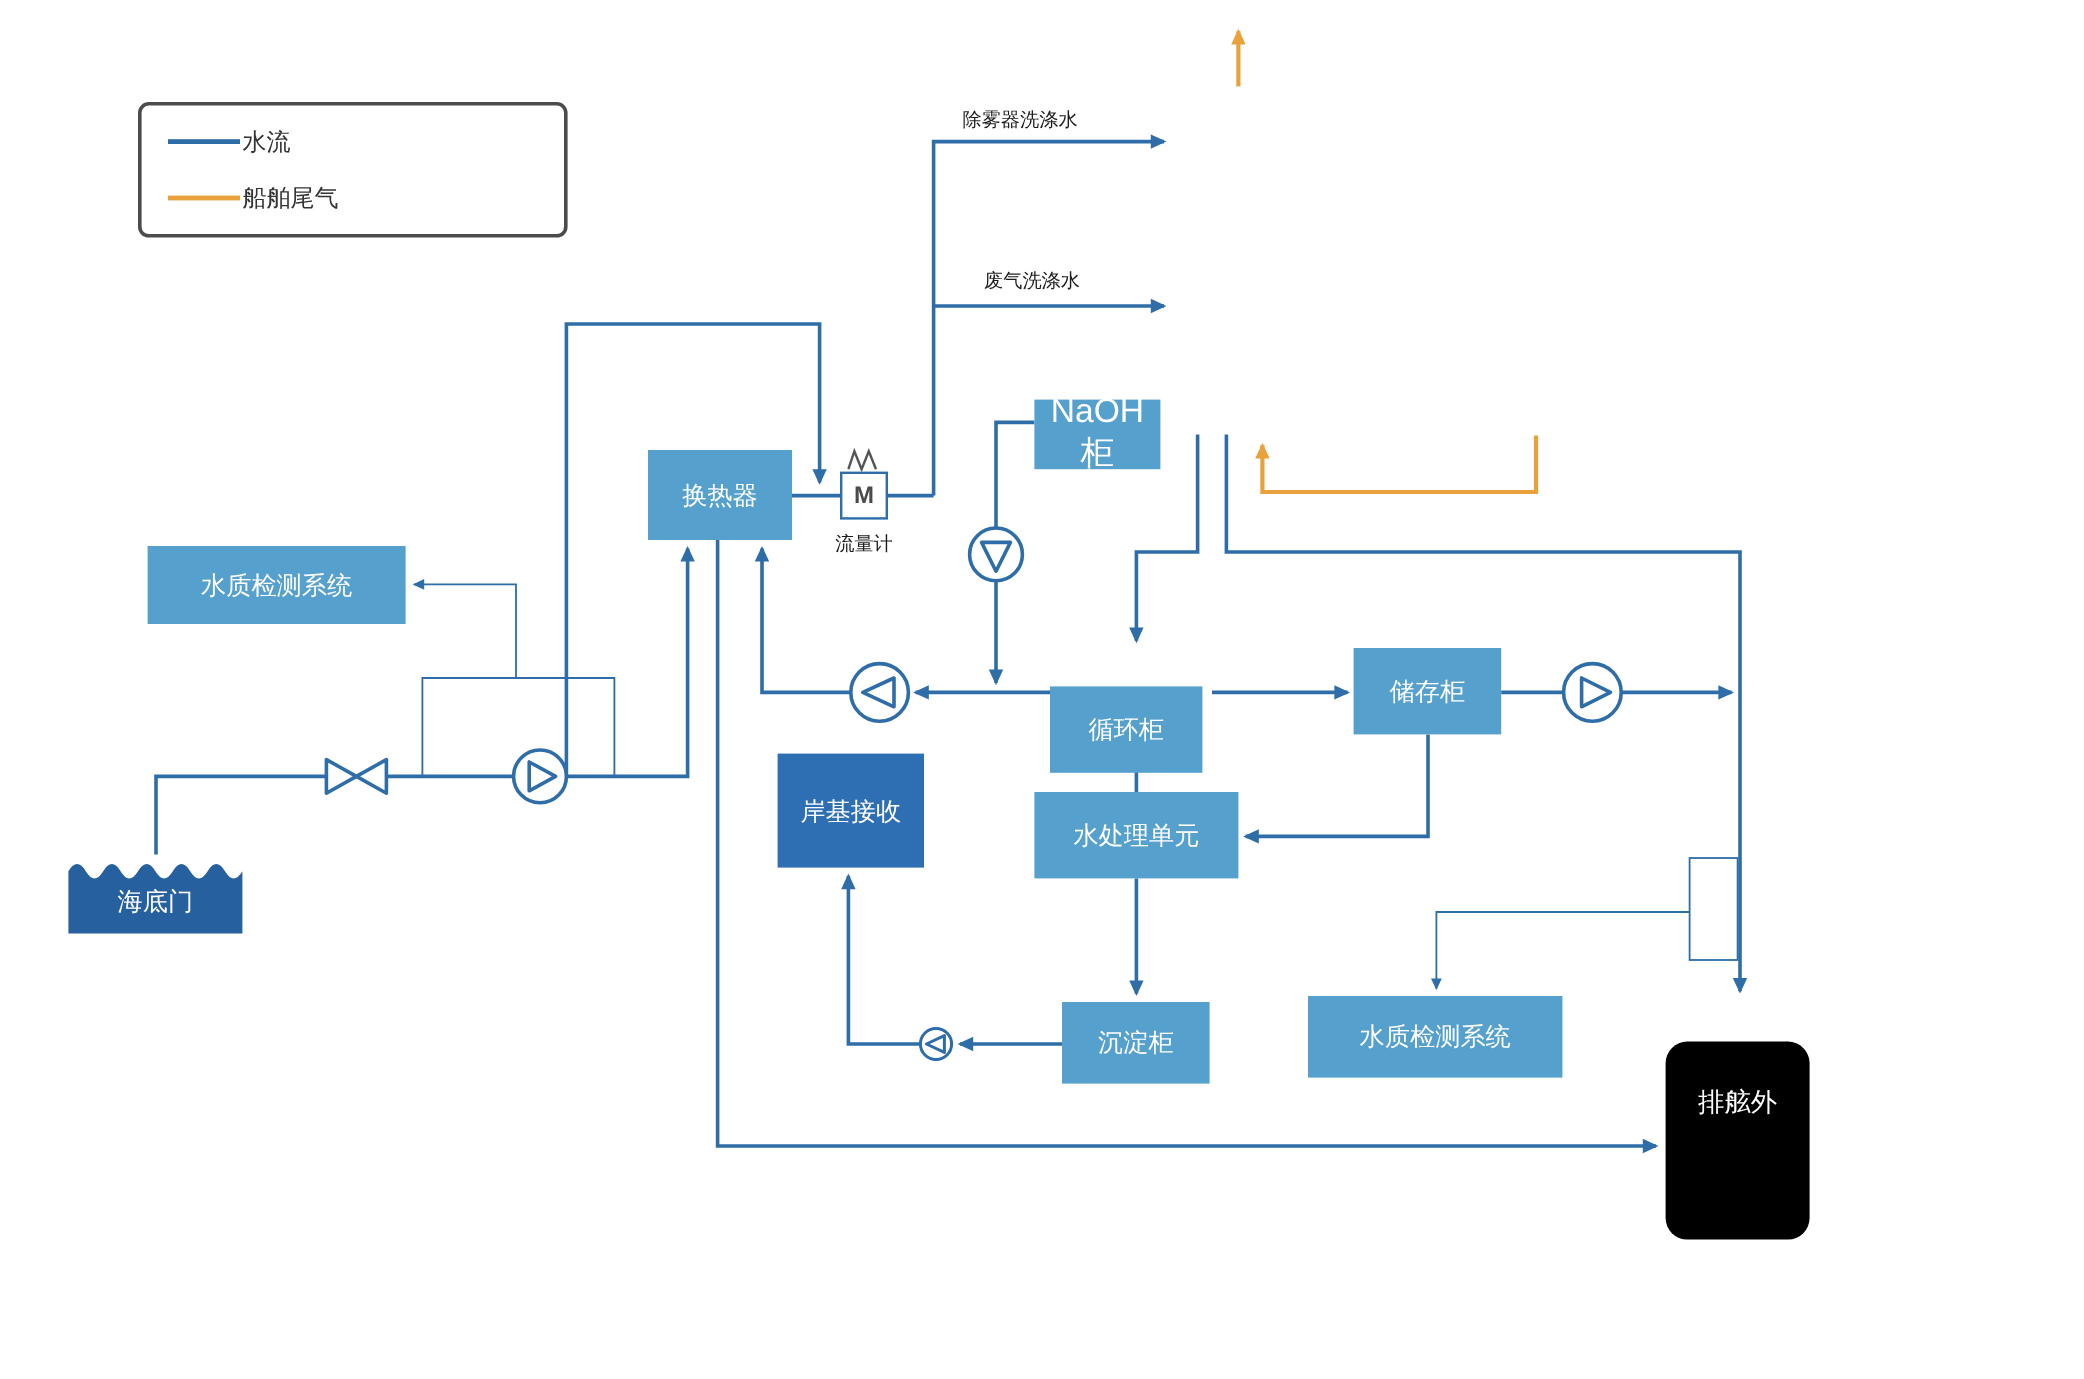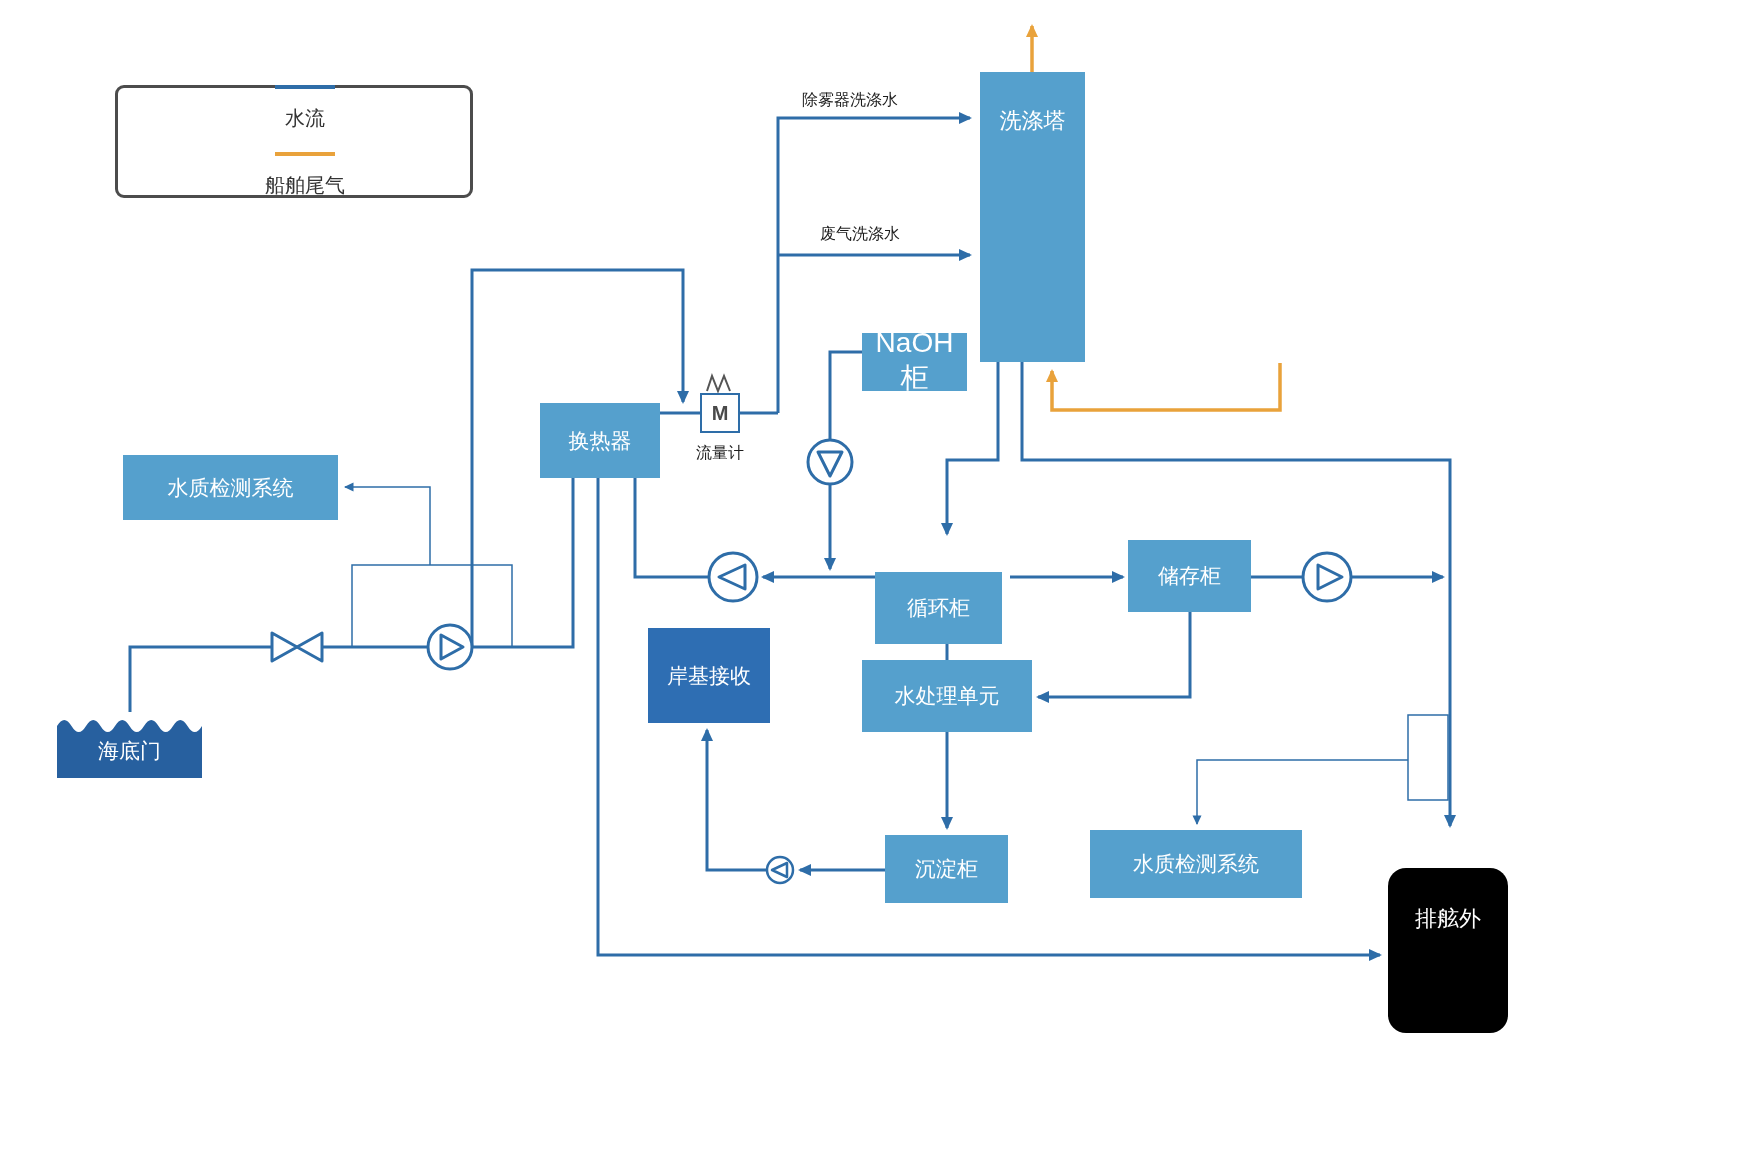--- a/index.html
+++ b/index.html
@@ -9,21 +9,21 @@
   }
   svg.wires{position:absolute;left:0;top:0;}
   
   .node{
     position:absolute;display:flex;align-items:center;justify-content:center;
     background:#55a0cd;color:#fff;font-size:21px;box-sizing:border-box;text-align:center;
   }
   .n-tower{left:980px;top:72px;width:105px;height:290px;align-items:flex-start;padding-top:34px;font-size:22px;}
   .n-engines{left:1185px;top:185px;width:190px;height:178px;flex-direction:column;align-items:flex-start;justify-content:flex-start;padding:18px 0 0 24px;font-size:22px;line-height:1.55;text-align:left;}
   .n-naoh{left:862px;top:333px;width:105px;height:58px;font-size:28px;}
-  .n-he{left:540px;top:375px;width:120px;height:75px;margin-top:28px;}
+  .n-he{left:540px;top:375px;width:120px;height:75px;}
   .n-wql{left:123px;top:455px;width:215px;height:65px;}
   .n-circ{left:875px;top:540px;width:127px;height:72px;margin-top:32px;}
   .n-storage{left:1128px;top:540px;width:123px;height:72px;}
   .n-shore{left:648px;top:628px;width:122px;height:95px;background:#2e6eb3;}
   .n-treat{left:862px;top:660px;width:170px;height:72px;}
   .n-sed{left:885px;top:835px;width:123px;height:68px;}
   .n-wqr{left:1090px;top:830px;width:212px;height:68px;}
   .n-over{left:1388px;top:868px;width:120px;height:165px;background:#000000;border-radius:18px;align-items:flex-start;padding-top:36px;font-size:22px;}
   .n-seachest-label{left:57px;top:728px;width:145px;height:46px;background:transparent;font-size:21px;}
   
@@ -36,21 +36,21 @@
   .elabel{position:absolute;font-weight:normal;color:#1c1c1c;font-size:16px;}
   .l-demister{left:802px;top:90px;}
   .l-exhaust{left:820px;top:224px;}
   .l-flowmeter{left:676px;top:443px;width:88px;text-align:center;}
   
   .legend{
     position:absolute;left:115px;top:85px;width:330px;height:107px;
     border:3px solid #4c4c4c;border-radius:9px;background:#fff;
     display:flex;flex-direction:column;justify-content:center;gap:20px;padding-left:22px;box-sizing:content-box;
   }
-  .legend-row{display:flex;align-items:center;gap:16px;font-size:20px;color:#333;flex-direction:column;}
+  .legend-row{display:flex;align-items:center;gap:2px;font-size:20px;color:#333;}
   .sw{width:60px;height:4px;display:inline-block;}
   .sw-water{background:#2e6da8;}
   .sw-exhaust{background:#e9a23b;}
 </style>
 </head>
 <body>
 
 <div class="canvas">
 
   <svg class="wires" width="1737" height="1149" viewBox="0 0 1737 1149">
@@ -139,21 +139,20 @@
     <div class="legend-row">
       <span class="sw sw-water"></span>
       <span>水流</span>
     </div>
     <div class="legend-row">
       <span class="sw sw-exhaust"></span>
       <span>船舶尾气</span>
     </div>
   </div>
 
-  <div class="node n-tower">洗涤塔</div>
 
 
   <div class="node n-naoh">NaOH柜</div>
   <div class="node n-he">换热器</div>
   <div class="node n-wql">水质检测系统</div>
   <div class="node n-circ">循环柜</div>
   <div class="node n-storage">储存柜</div>
   <div class="node n-shore">岸基接收</div>
   <div class="node n-sed">沉淀柜</div>
   <div class="node n-treat">水处理单元</div>

